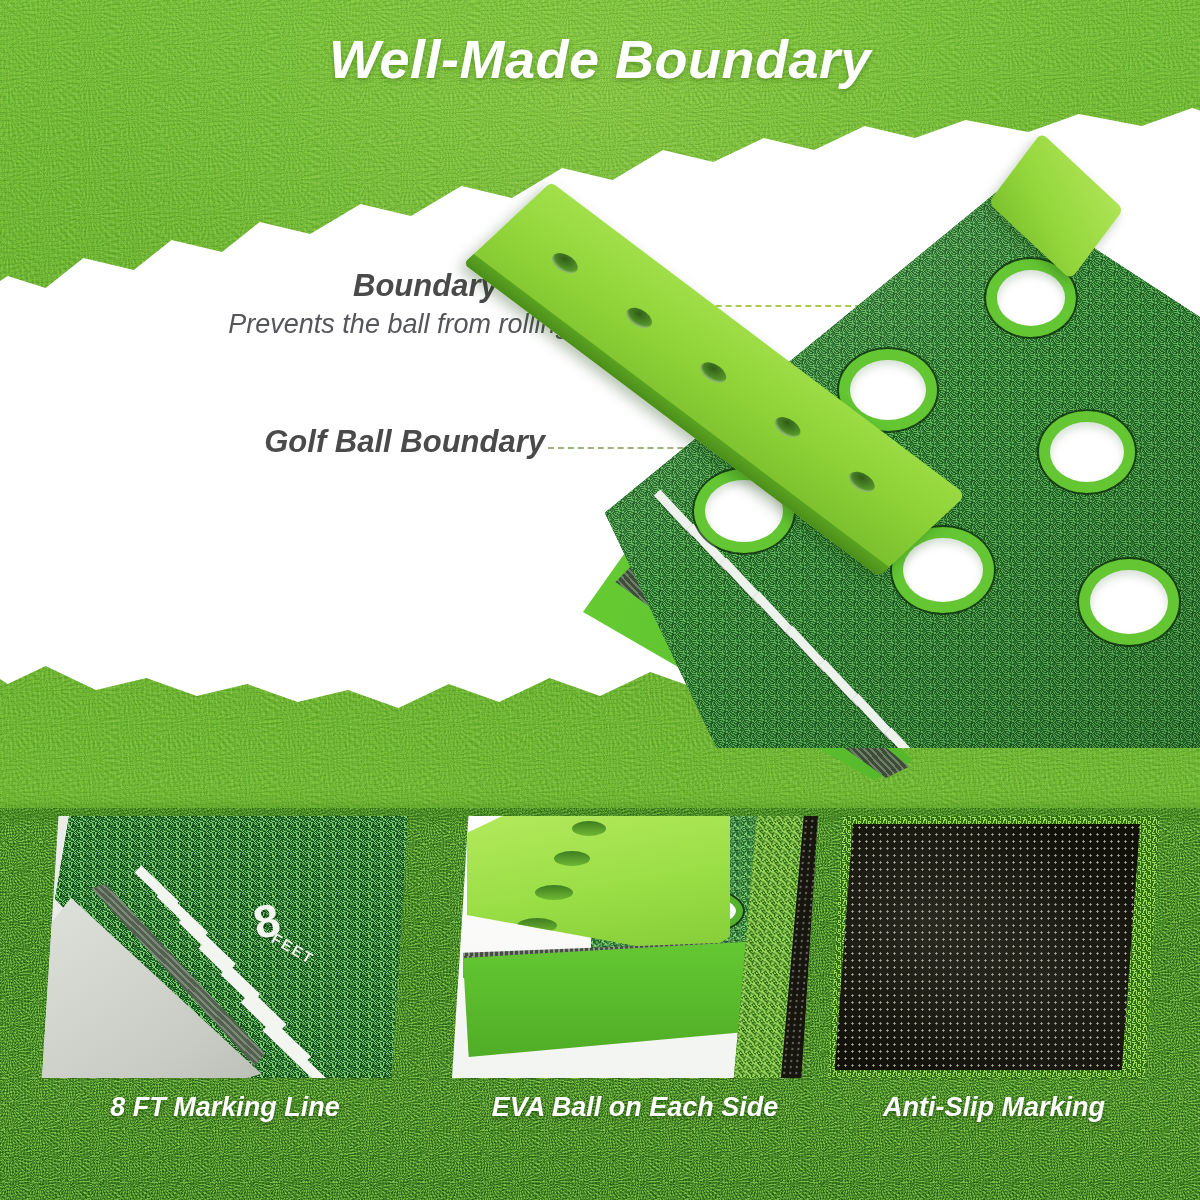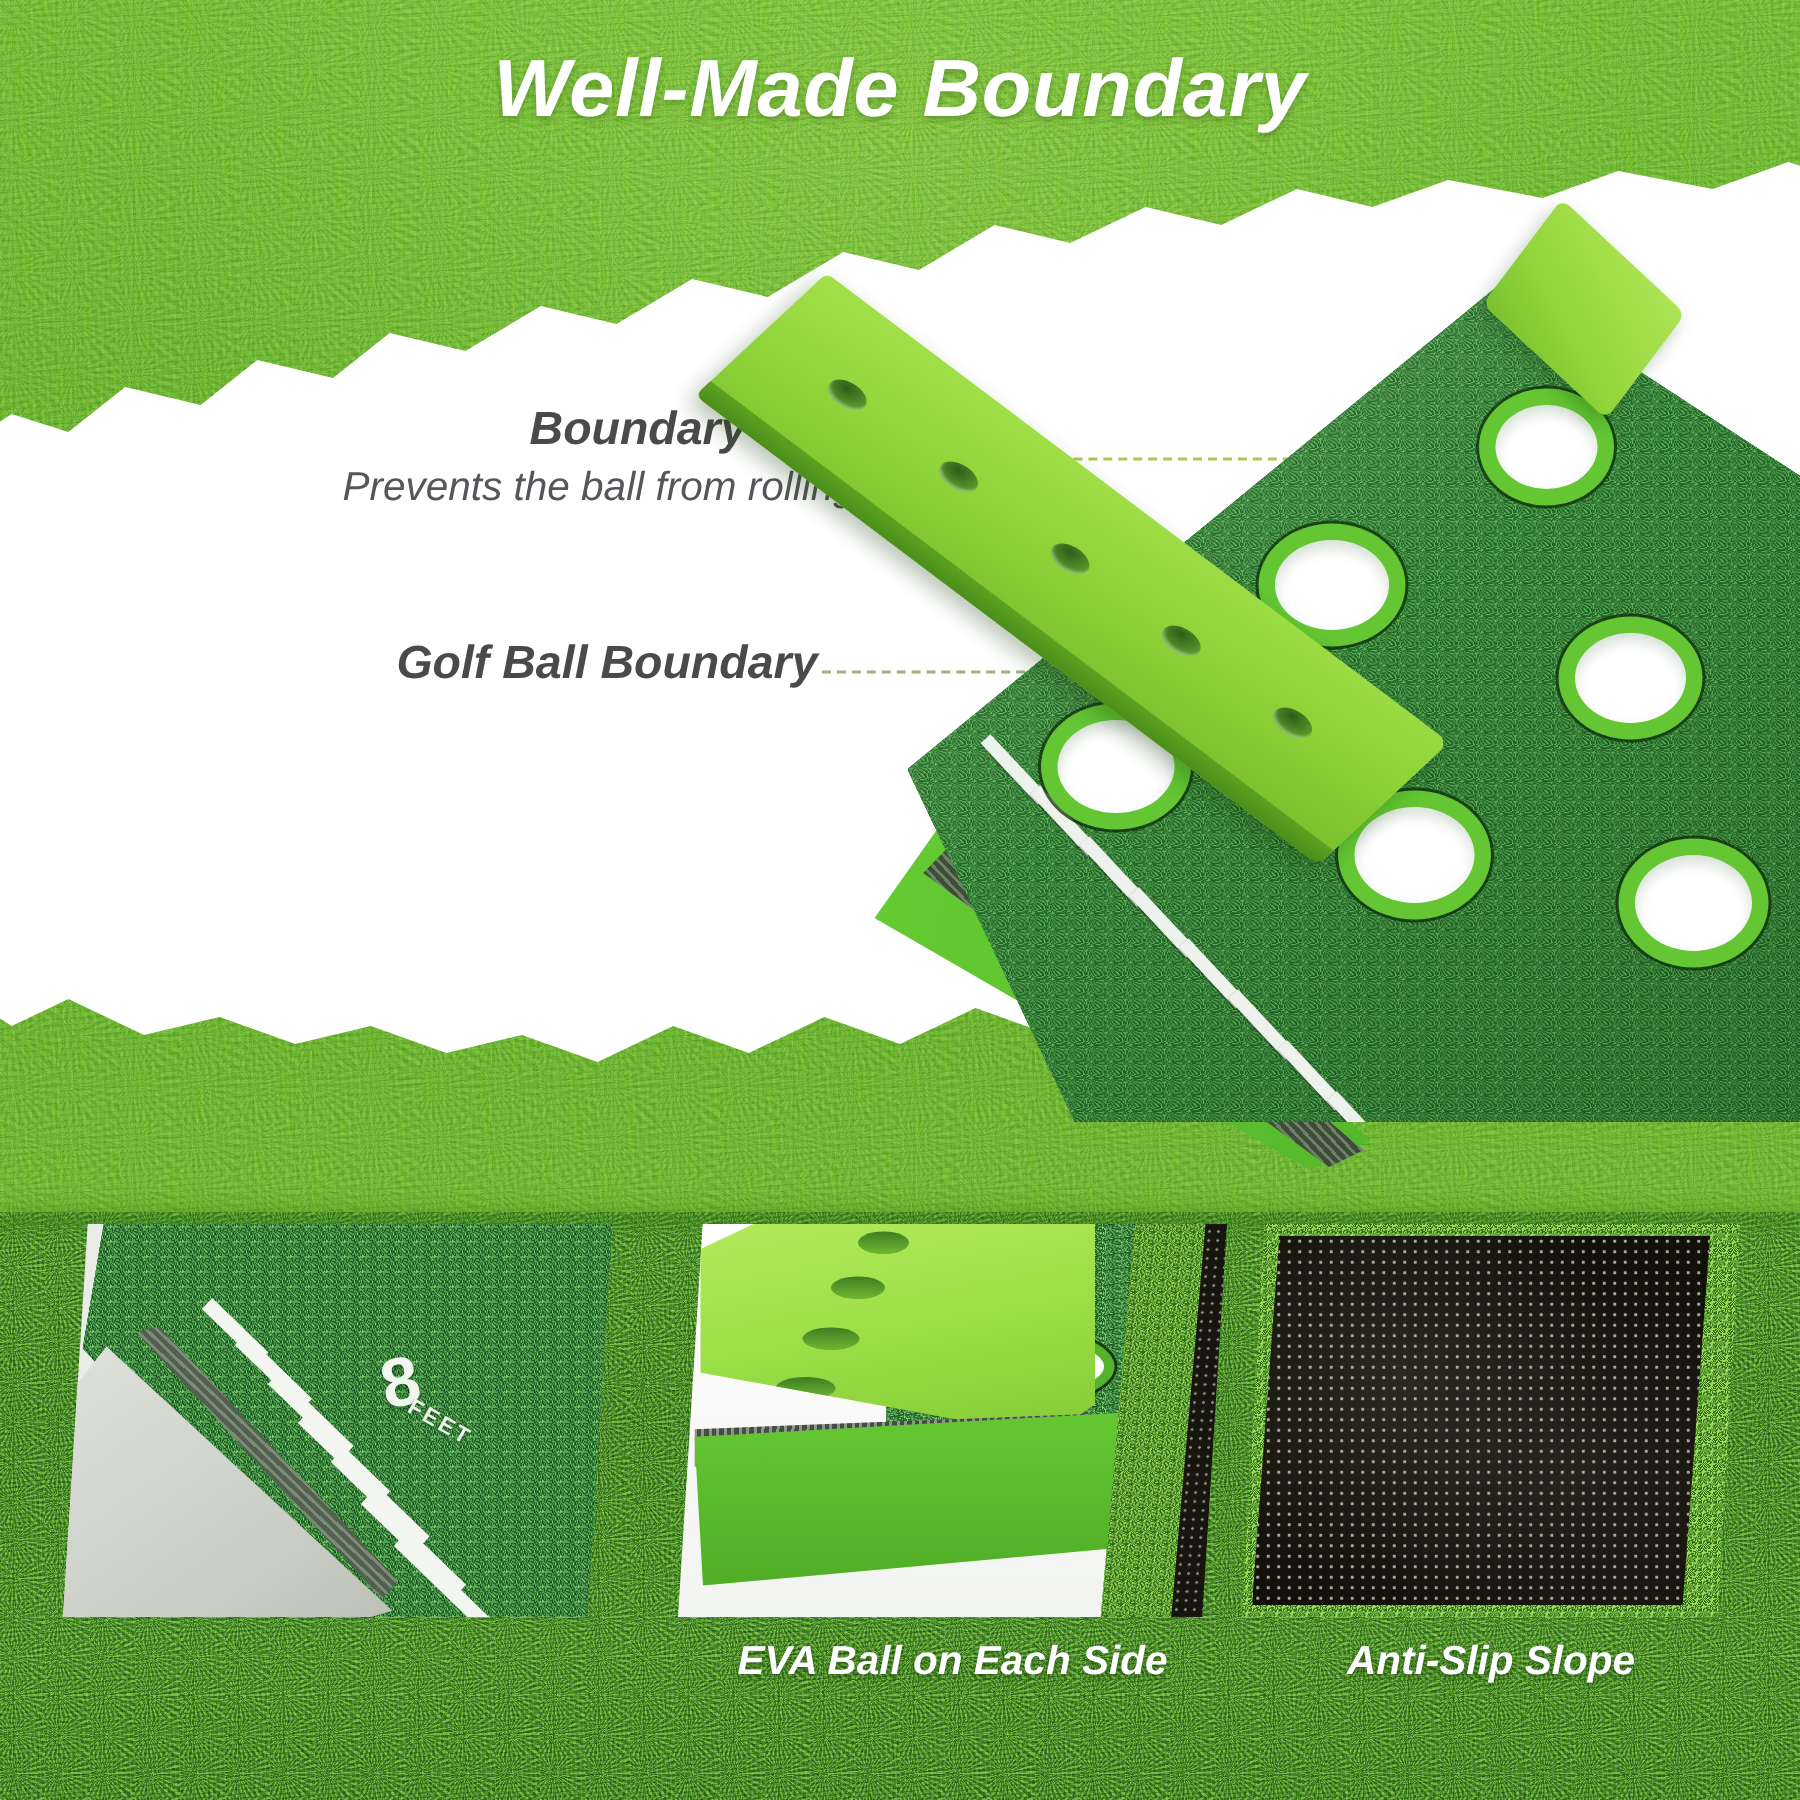--- a/index.html
+++ b/index.html
@@ -410,15 +410,16 @@
     <div class="t2-dots"></div>
   </div>
 
   <div class="thumb t3">
     <div class="t3-bg"></div>
     <div class="t3-mat"></div>
   </div>
 </div>
 
 <div class="captions">
+  <div class="cap c1">8 FT Marking Line</div>
   <div class="cap c2">EVA Ball on Each Side</div>
-  <div class="cap c3">Anti-Slip Slope</div>
+  <div class="cap c3">Anti-Slip Marking</div>
 </div>
 
 </body></html>

